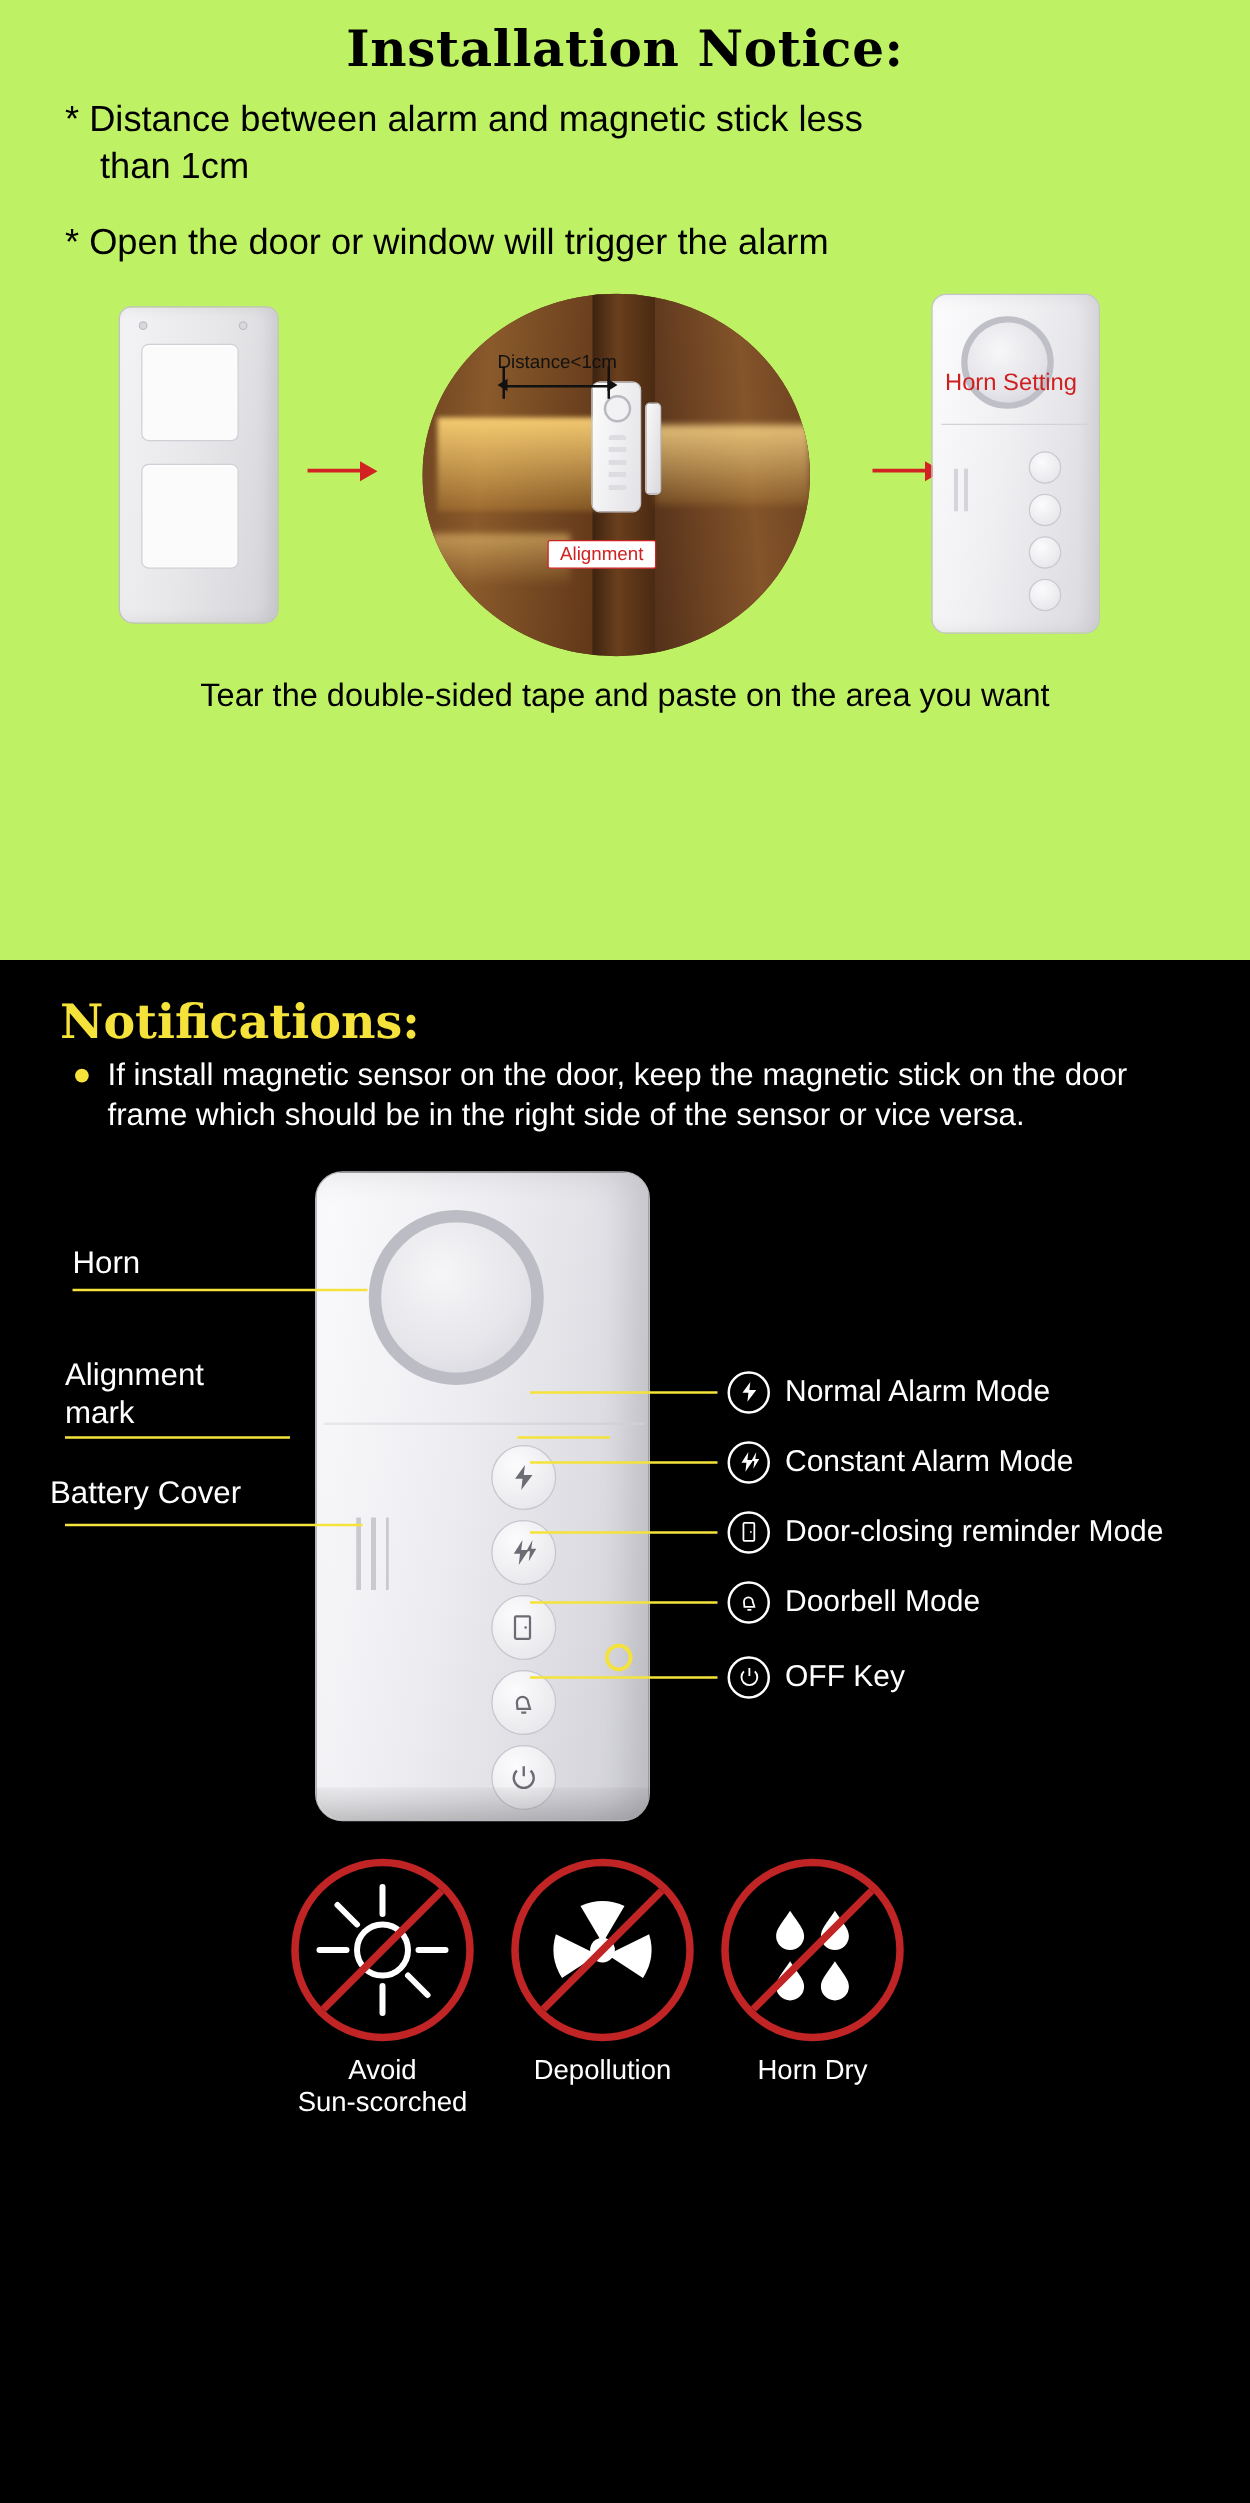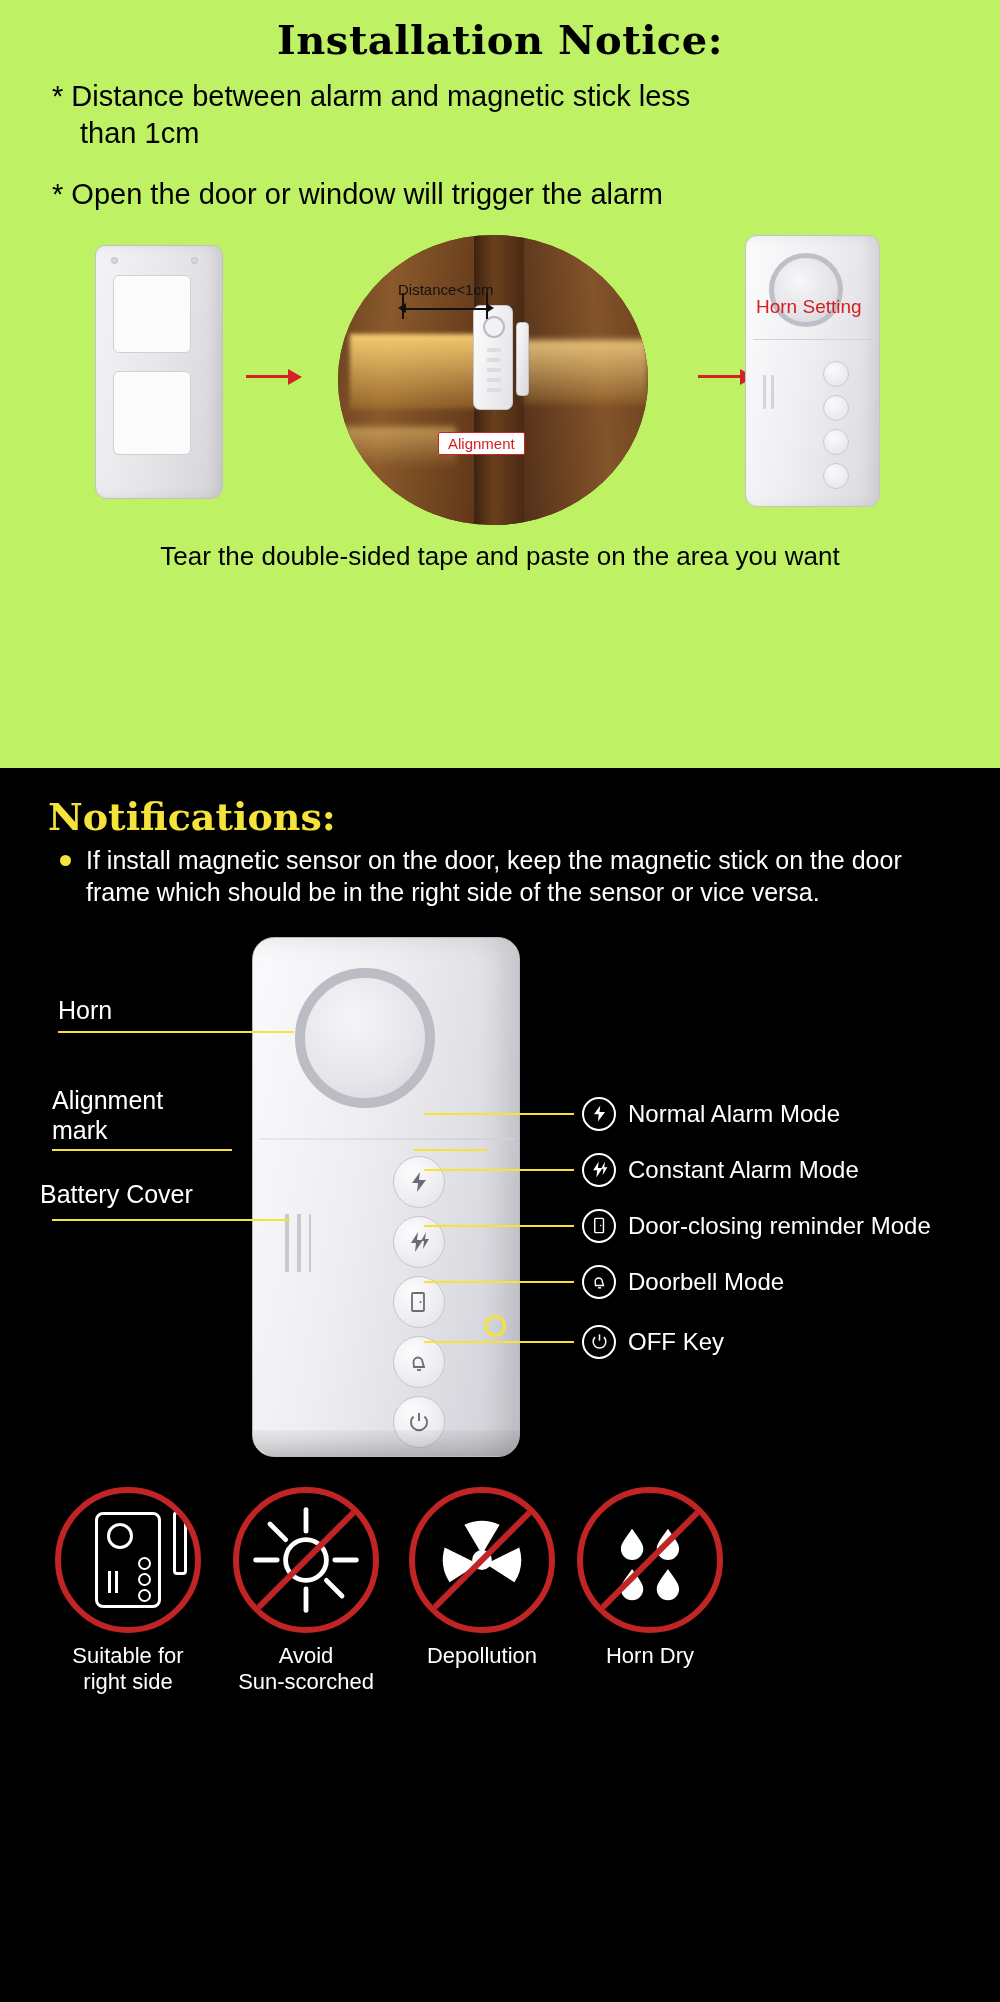--- a/index.html
+++ b/index.html
@@ -656,36 +656,20 @@
 
     <div class="leader" style="left:424px; top:186px; width:84px;"></div>
     <div class="leader" style="left:424px; top:242px; width:84px;"></div>
     <div class="leader" style="left:424px; top:298px; width:84px;"></div>
     <div class="leader" style="left:424px; top:354px; width:84px;"></div>
     <div class="leader" style="left:424px; top:414px; width:84px;"></div>
   </div>
 
   <div class="warn-row">
 
-    <div class="warn warn-1">
-      <div class="circle">
-        <div class="mini-dev-ico">
-          <div class="r"></div>
-          <div class="b b1"></div>
-            <div class="b b2"></div>
-            <div class="b b3"></div>
-          <div class="ln"></div>
-        </div>
-        <div class="mini-stick-ico"></div>
-      </div>
-      <div class="cap">
-        <span>Suitable for</span><br>
-        <span>right side</span>
-      </div>
-    </div>
 
     <div class="warn warn-2">
       <div class="circle">
         <svg viewBox="0 0 100 100" width="120" height="120">
           <circle cx="50" cy="50" r="17" fill="none" stroke="#fff" stroke-width="4"></circle>
           <g stroke="#fff" stroke-width="4" stroke-linecap="round">
             <line x1="50" y1="8" x2="50" y2="26"></line>
               <line x1="50" y1="74" x2="50" y2="92"></line>
             <line x1="8" y1="50" x2="26" y2="50"></line>
               <line x1="74" y1="50" x2="92" y2="50"></line>

